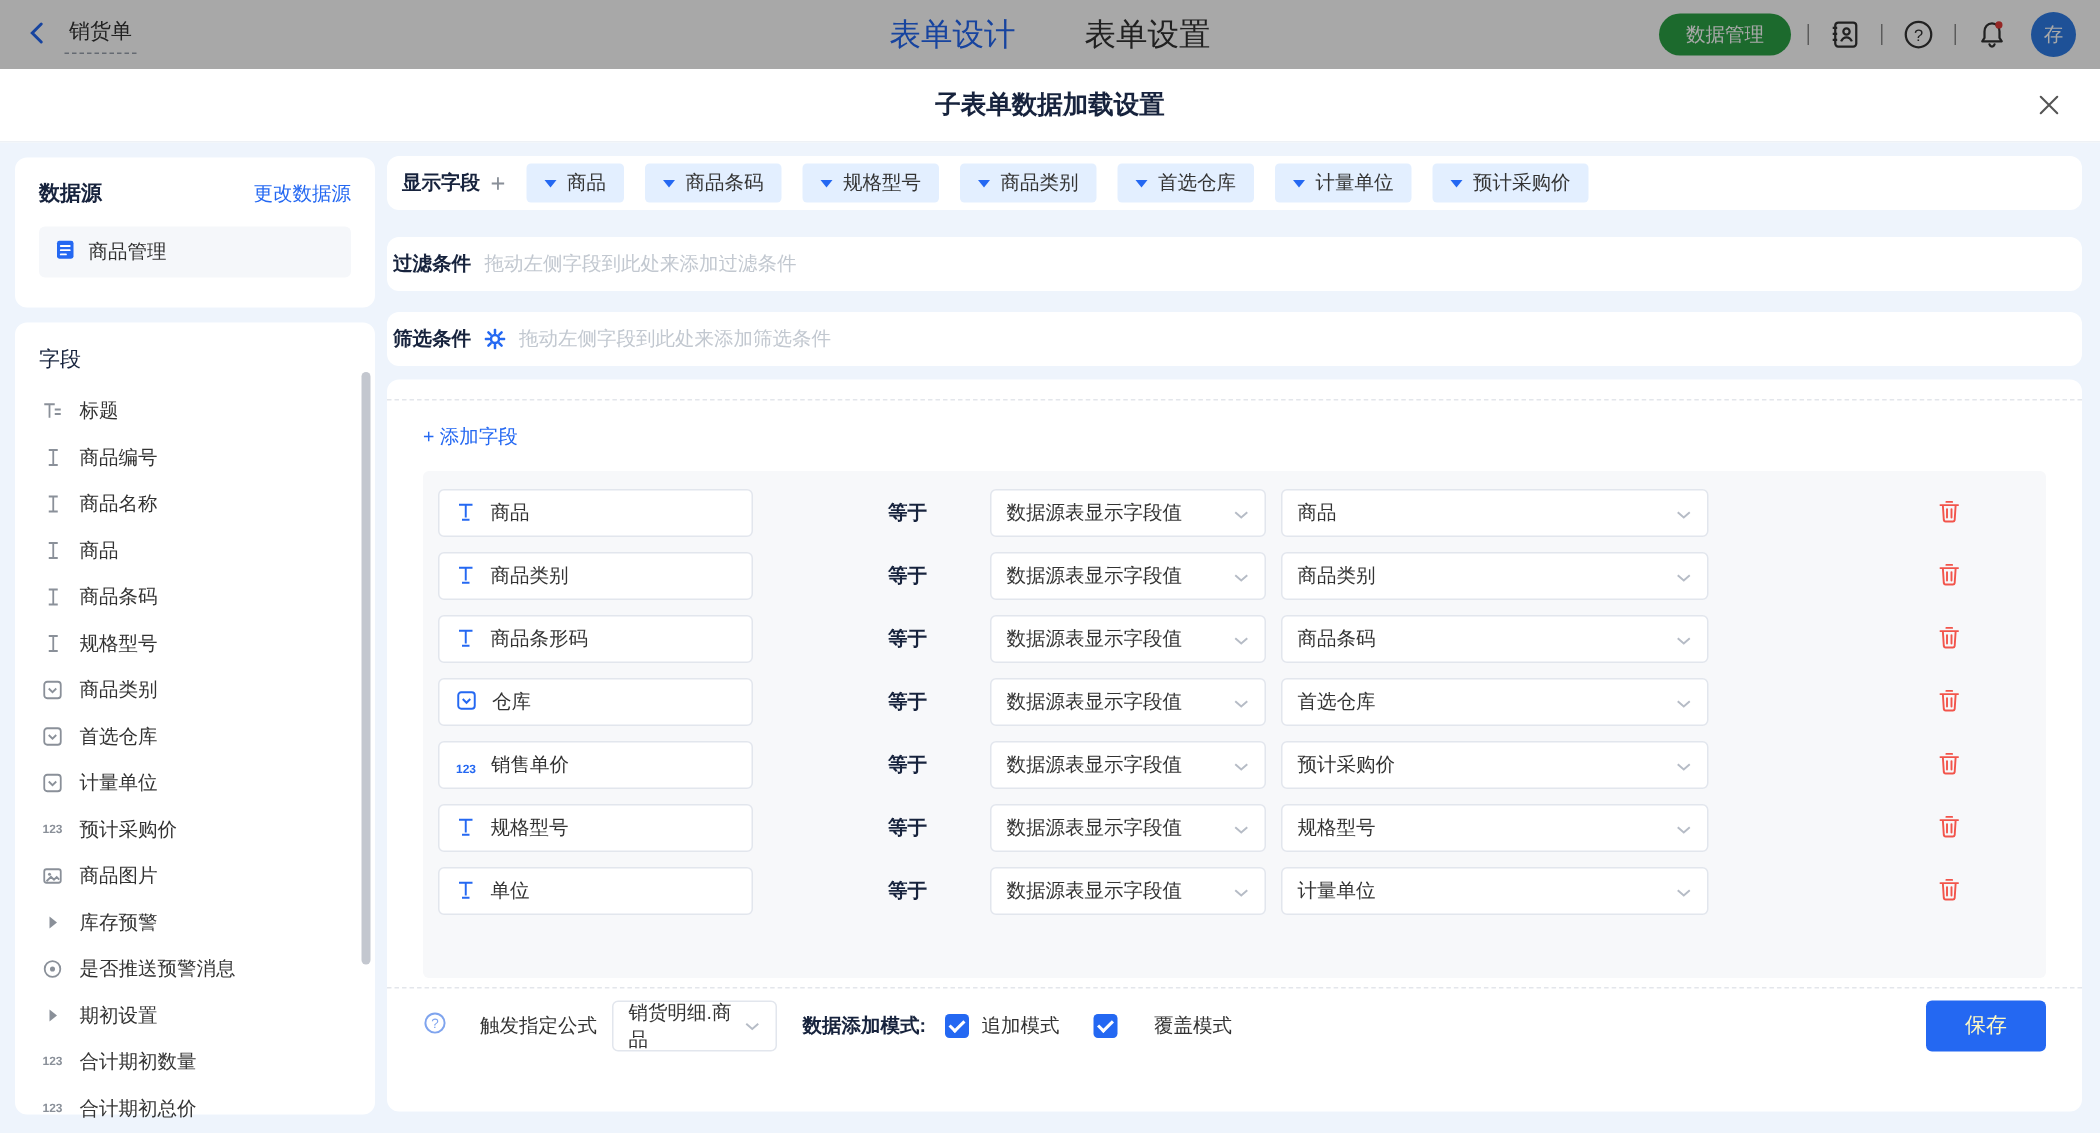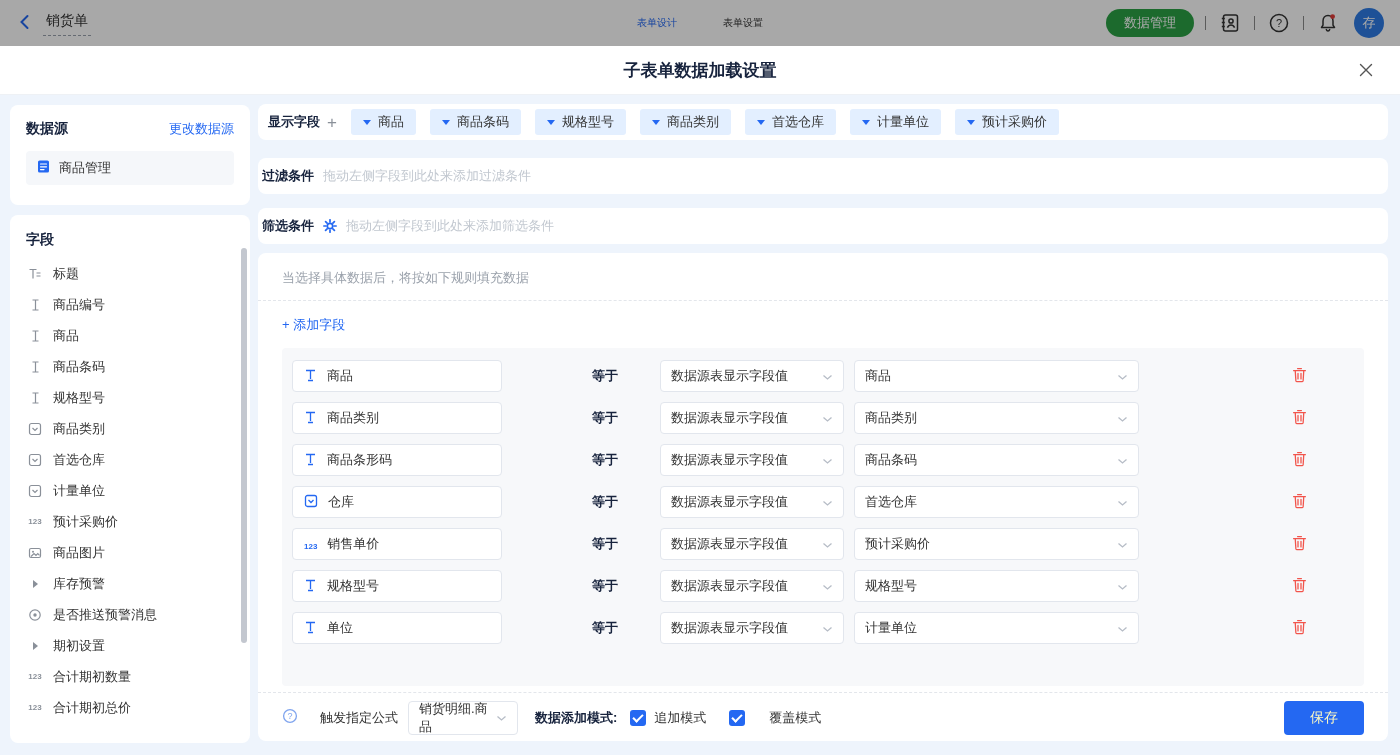--- a/index.html
+++ b/index.html
@@ -12,21 +12,21 @@
 button { font-family:inherit; cursor:pointer; }
 
 
 .topbar { position:absolute; top:0; left:0; width:1400px; height:46px; background:#fff;
   display:flex; align-items:center; }
 .topbar::after { content:""; position:absolute; inset:0; background:rgba(0,0,0,.34);
   z-index:5; pointer-events:none; }
 .tb-left { display:flex; align-items:center; gap:7px; padding-left:14px; }
 .tb-back { background:none; border:none; width:22px; height:22px; display:flex; align-items:center; justify-content:center; padding:0; }
 .tb-title { font-size:14px; color:#333; padding:2px 3px 5px; border-bottom:1px dashed #9aa2ad; }
-.tb-tabs { position:absolute; left:50%; transform:translateX(-50%); display:flex; gap:46px; font-size:10px; }
+.tb-tabs { position:absolute; left:50%; transform:translateX(-50%); display:flex; gap:46px; font-size:21px; }
 .tb-tab { cursor:pointer; color:#333; }
 .tb-tab.active { color:#2468f2; }
 .tb-right { margin-left:auto; display:flex; align-items:center; padding-right:16px; }
 .tb-pill { height:28px; padding:0 18px; border:none; border-radius:14px; background:#2ba245; color:#fff; font-size:13px; }
 .tb-sep { width:1px; height:14px; background:#8b8b8b; margin:0 11px; }
 .tb-ic { width:26px; height:26px; display:flex; align-items:center; justify-content:center; position:relative; background:none; border:none; padding:0; }
 .tb-avatar { width:30px; height:30px; border-radius:50%; background:#2e7ce5; color:#fff;
   display:flex; align-items:center; justify-content:center; font-size:13px; margin-left:13px; cursor:pointer; }
 
 
@@ -43,21 +43,21 @@
 
 
 #ds-card { left:10px; top:10px; width:240px; height:100px; padding:15px 16px; }
 .ds-head { display:flex; align-items:center; justify-content:space-between; }
 .ds-title { font-size:14px; font-weight:700; color:#17233d; }
 .ds-link { color:#2468f2; cursor:pointer; }
 .ds-item { margin-top:13px; height:34px; background:#f5f7fa; border-radius:4px;
   display:flex; align-items:center; gap:8px; padding:0 10px; cursor:pointer; }
 
 #fields-card { left:10px; top:120px; width:240px; height:528px; padding:16px 10px 0 16px; }
-.f-title { font-size:14px; font-weight:700; color:#17233d; margin-bottom:9px; }
+.f-title { font-size:14px; font-weight:400; color:#17233d; margin-bottom:9px; }
 .f-item { height:31px; display:flex; align-items:center; gap:9px; cursor:pointer; }
 .f-ic { width:18px; display:flex; align-items:center; justify-content:center; }
 .icon-123::before { content:"123"; font-size:8px; font-weight:700; color:#8a9099; letter-spacing:0; }
 .icon-123.blue::before { color:#2468f2; }
 .caret-ic { width:0; height:0; border-top:4px solid transparent; border-bottom:4px solid transparent; border-left:5.5px solid #8a9099; }
 .scroll-thumb { position:absolute; right:3px; top:33px; width:6px; height:395px; background:#c3c7cf; border-radius:3px; cursor:pointer; }
 
 
 #card-display { left:258px; top:9px; width:1130px; height:36px; display:flex; align-items:center; gap:14px; padding-left:10px; }
 .sec-label { font-weight:600; color:#17233d; }
@@ -189,20 +189,28 @@
           </svg>
         </span>
       <span>商品编号</span>
     </div>
     <div class="f-item">
       <span class="f-ic">
           <svg width="13" height="14" viewBox="0 0 13 14" fill="none" stroke="#8a9099" stroke-width="1.2">
             <path d="M3.5 2h6M6.5 2v10M3.5 12h6"></path>
           </svg>
         </span>
+      <span>商品名称</span>
+    </div>
+    <div class="f-item">
+      <span class="f-ic">
+          <svg width="13" height="14" viewBox="0 0 13 14" fill="none" stroke="#8a9099" stroke-width="1.2">
+            <path d="M3.5 2h6M6.5 2v10M3.5 12h6"></path>
+          </svg>
+        </span>
       <span>商品</span>
     </div>
     <div class="f-item">
       <span class="f-ic">
           <svg width="13" height="14" viewBox="0 0 13 14" fill="none" stroke="#8a9099" stroke-width="1.2">
             <path d="M3.5 2h6M6.5 2v10M3.5 12h6"></path>
           </svg>
         </span>
       <span>商品条码</span>
     </div>
@@ -331,21 +339,20 @@
     <button class="gear-btn">
         <svg width="14" height="14" viewBox="0 0 14 14">
           <path d="M7 .8v2.2M7 11v2.2M.8 7h2.2M11 7h2.2M2.6 2.6l1.5 1.5M9.9 9.9l1.5 1.5M11.4 2.6L9.9 4.1M4.1 9.9l-1.5 1.5" stroke="#2468f2" stroke-width="1.7" stroke-linecap="round"></path>
           <circle cx="7" cy="7" r="2.7" fill="none" stroke="#2468f2" stroke-width="1.7"></circle>
         </svg>
       </button>
     <span class="placeholder">拖动左侧字段到此处来添加筛选条件</span>
   </div>
 
   <div class="card" id="card-rules">
-    <div class="rules-hint">当选择具体数据后，将按如下规则填充数据</div>
     <hr class="hr-dash">
     <button class="add-link">+ 添加字段</button>
 
     <div class="rules-panel">
 
       <div class="rule-row">
         <div class="rr-field">
           <span><svg width="13" height="14" viewBox="0 0 13 14" fill="none" stroke="#2468f2" stroke-width="1.3">
                 <path d="M2 2.5h9M6.5 2.5V11M4 12.5h5"></path>
               </svg></span>

